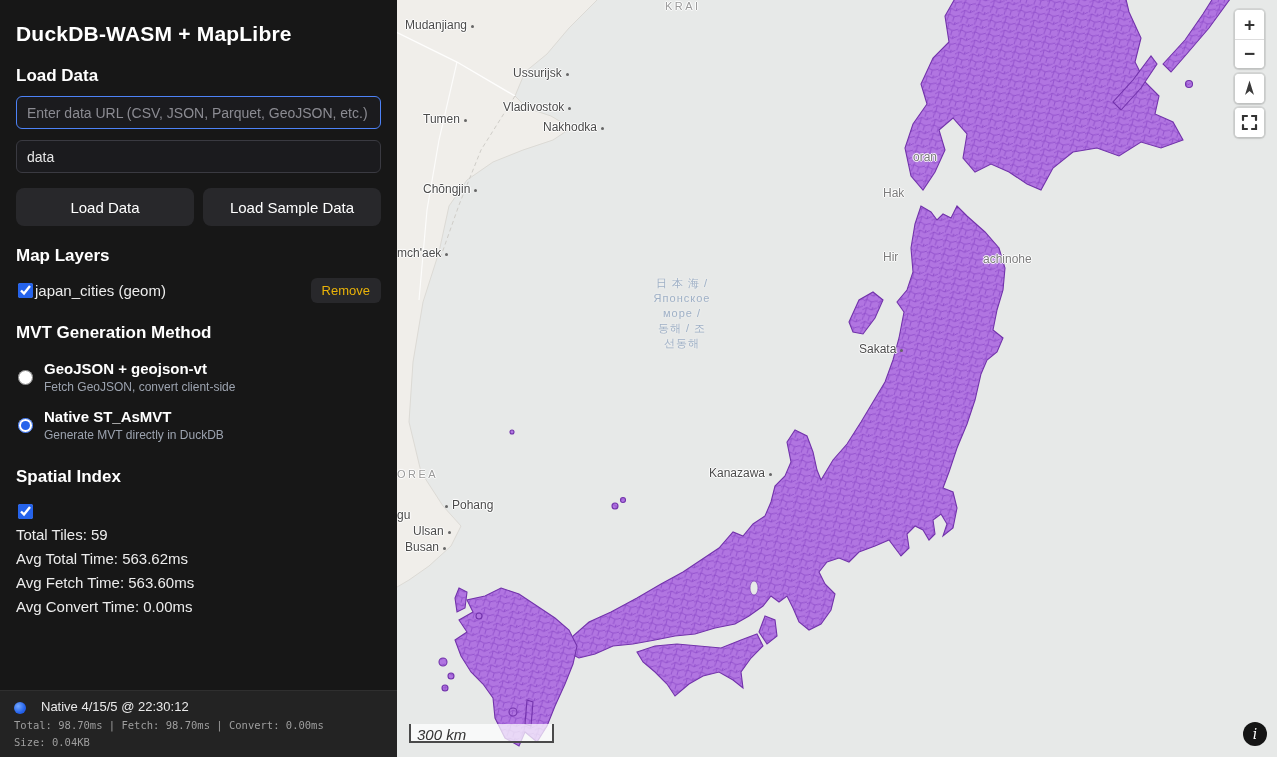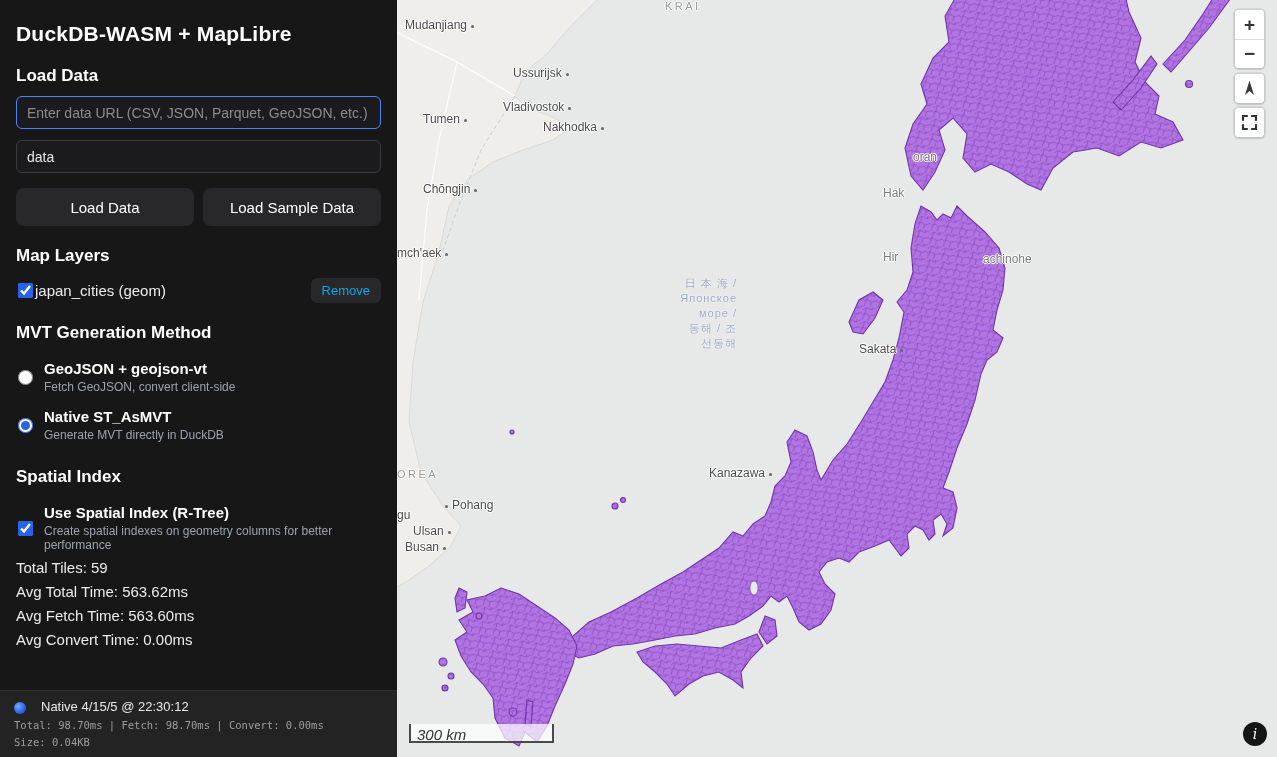--- a/index.html
+++ b/index.html
@@ -19,21 +19,21 @@
                 font-family:"Liberation Sans", sans-serif; outline:none; }
   .text-input.focused { border:1.5px solid #4d82f7; }
   .text-input::placeholder { color:#8b8b92; }
 
   .btn-row { display:flex; gap:9px; margin:4px 0 6px; }
   .btn { flex:1; height:38px; background:#28282b; border:none; border-radius:8px; color:#fff;
          font-size:15px; font-family:"Liberation Sans", sans-serif; cursor:pointer; }
 
   .layer-row { display:flex; align-items:center; gap:2px; margin:2px 0 2px 2px; }
   .layer-label { font-size:15px; color:#ececec; }
-  .remove-btn { margin-left:auto; background:#28282b; border:none; border-radius:6px; color:#0ea5e9;
+  .remove-btn { margin-left:auto; background:#28282b; border:none; border-radius:6px; color:#eab308;
                 font-size:13px; padding:5px 11px; font-family:"Liberation Sans", sans-serif; cursor:pointer; }
 
   input[type="checkbox"], input[type="radio"] { width:15px; height:15px; accent-color:#2563eb; flex:none; }
 
   .opt-row { display:flex; align-items:center; gap:11px; margin:7px 0 7px 2px; cursor:pointer; }
   .opt-label { display:block; font-weight:700; font-size:15px; }
   .opt-desc  { display:block; color:#9ca3af; font-size:12px; margin-top:3px; max-width:320px; }
 
   .metric { font-size:15px; color:#ececec; margin:0 0 7px; }
   .metric:first-of-type { margin-top:2px; }
@@ -54,21 +54,21 @@
     text-shadow: 1px 0 0 rgba(255,255,255,.85), -1px 0 0 rgba(255,255,255,.85),
                  0 1px 0 rgba(255,255,255,.85), 0 -1px 0 rgba(255,255,255,.85),
                  0 0 3px rgba(255,255,255,.9); }
   .map-label.region { font-size:11px; letter-spacing:2.5px; color:#9a9a9a; }
   .map-label.faint { color:#7c7c7c;text-align:center; }
   .dot-after::after { content:""; display:inline-block; width:3px; height:3px; background:#666;
                       border-radius:50%; margin:0 0 1px 4px; }
   .dot-before::before { content:""; display:inline-block; width:3px; height:3px; background:#666;
                         border-radius:50%; margin:0 4px 1px 0; }
 
-  .sea-label { position:absolute; left:230px; top:276px; width:110px; text-align:right;
+  .sea-label { position:absolute; left:230px; top:276px; width:110px; text-align:center;
                color:#9fb0c6; font-size:11px; line-height:15px; letter-spacing:1px;
                text-shadow:0 0 3px rgba(255,255,255,.8); }
 
   .ctrl-group { position:absolute; right:13px; background:#fff; border-radius:4px; width:29px;
                 box-shadow:0 0 0 2px rgba(0,0,0,.08), 0 1px 3px rgba(0,0,0,.15); overflow:hidden; }
   .ctrl-btn { width:29px; height:29px; display:flex; align-items:center; justify-content:center;
               font-size:19px; font-weight:700; color:#333; background:#fff; border:none; cursor:pointer; }
   .ctrl-btn + .ctrl-btn { border-top:1px solid #ddd; }
   .zoom-group { top:10px; }
   .compass-group { top:74px; }
@@ -117,24 +117,20 @@
       <input type="radio" name="mvt" checked="" style="">
       <span>
         <span class="opt-label">Native ST_AsMVT</span>
         <span class="opt-desc">Generate MVT directly in DuckDB</span>
       </span>
     </label>
 
     <h2 class="tight">Spatial Index</h2>
     <label class="opt-row">
       <input type="checkbox" checked="" style="">
-      <span>
-        <span class="opt-label">Use Spatial Index (R-Tree)</span>
-        <span class="opt-desc">Create spatial indexes on geometry columns for better performance</span>
-      </span>
     </label>
 
     <div class="metric">Total Tiles: 59</div>
     <div class="metric">Avg Total Time: 563.62ms</div>
     <div class="metric">Avg Fetch Time: 563.60ms</div>
     <div class="metric">Avg Convert Time: 0.00ms</div>
 
     <div class="log">
       <div class="log-title">
         <span class="blue-dot"></span>

